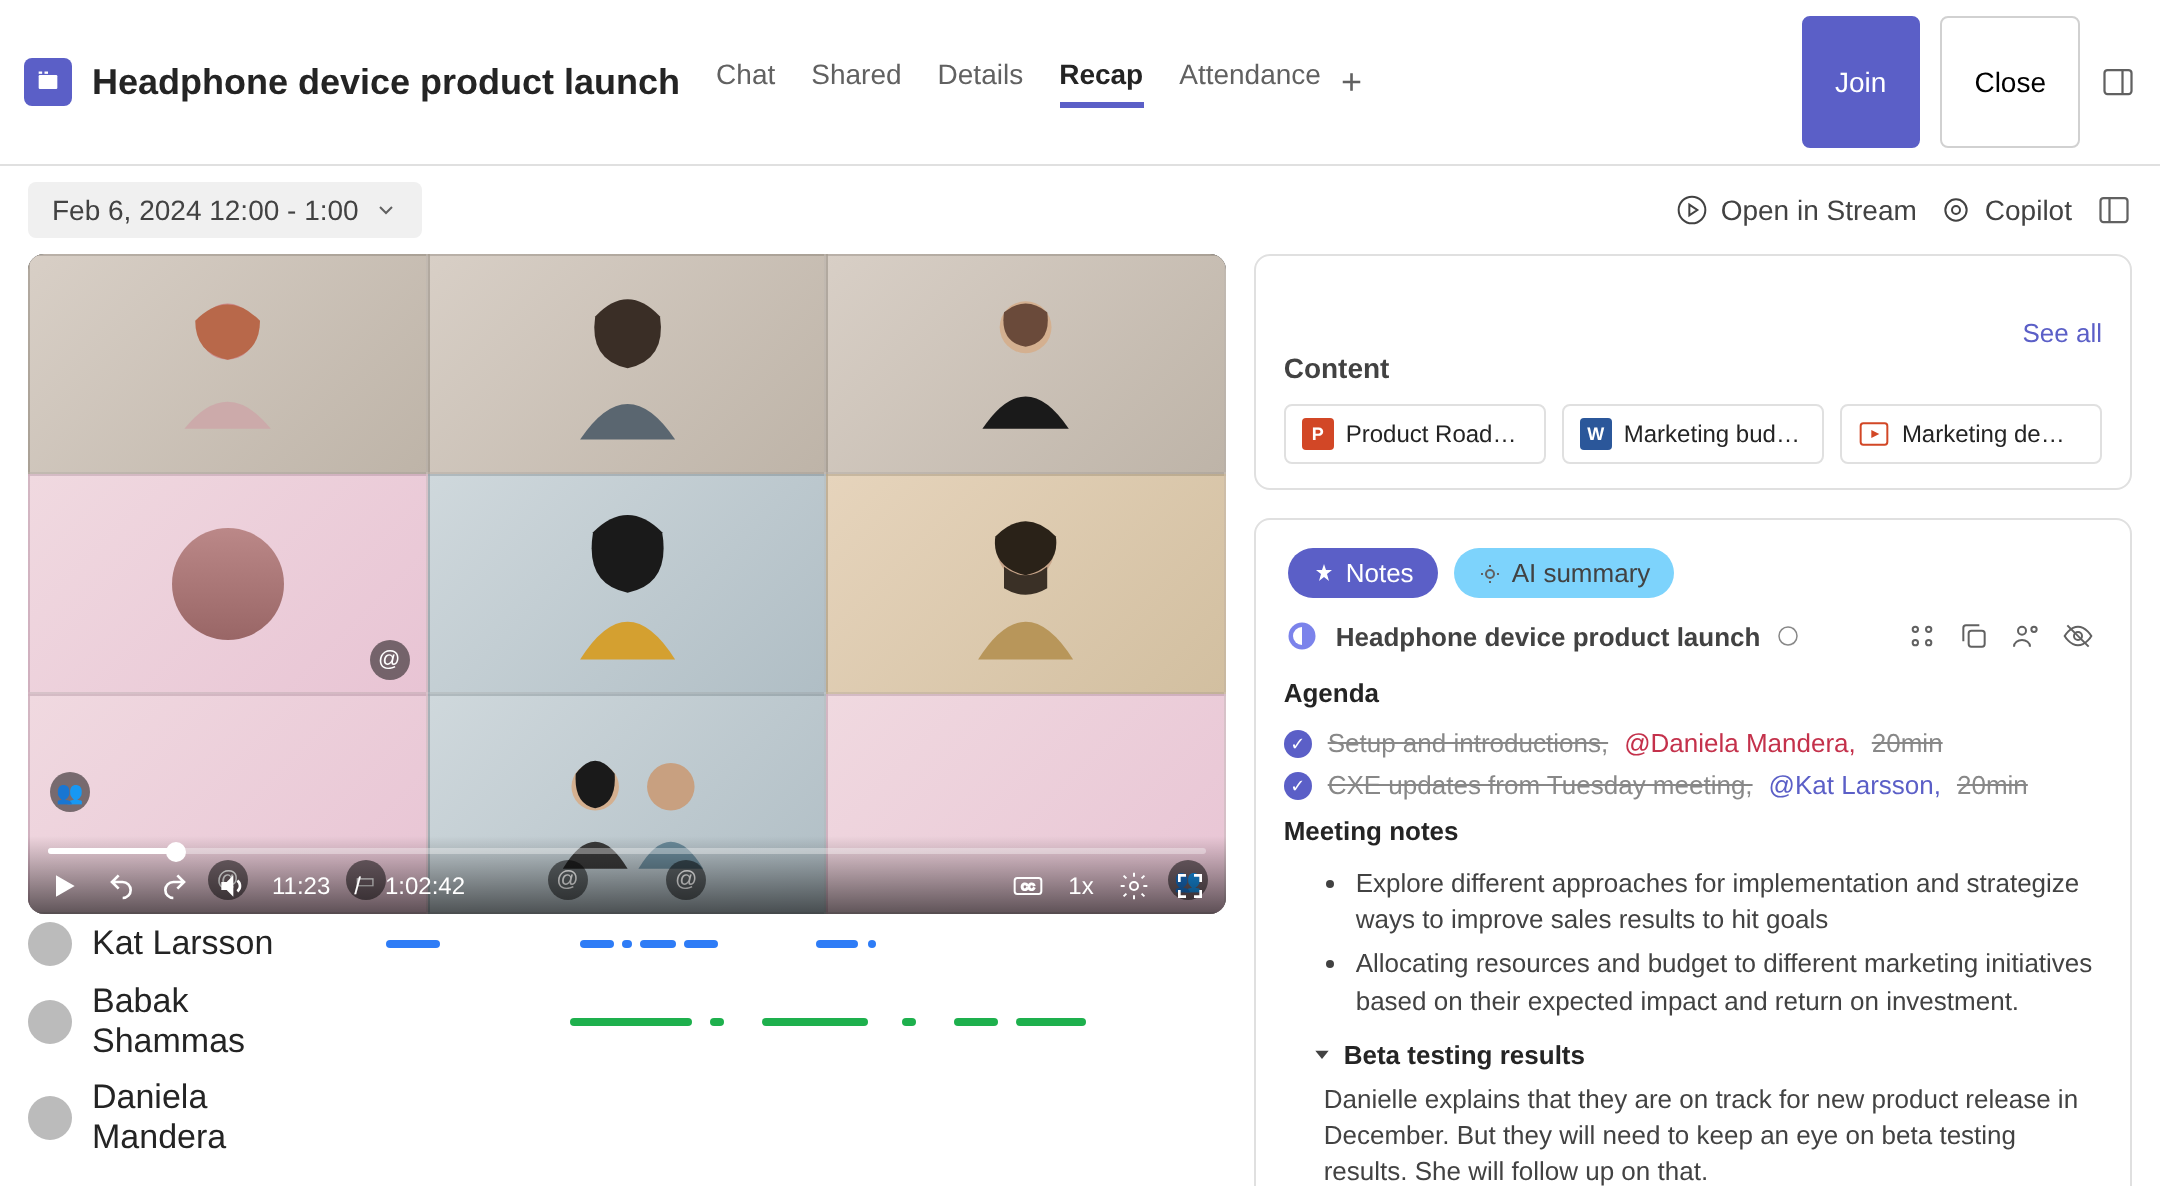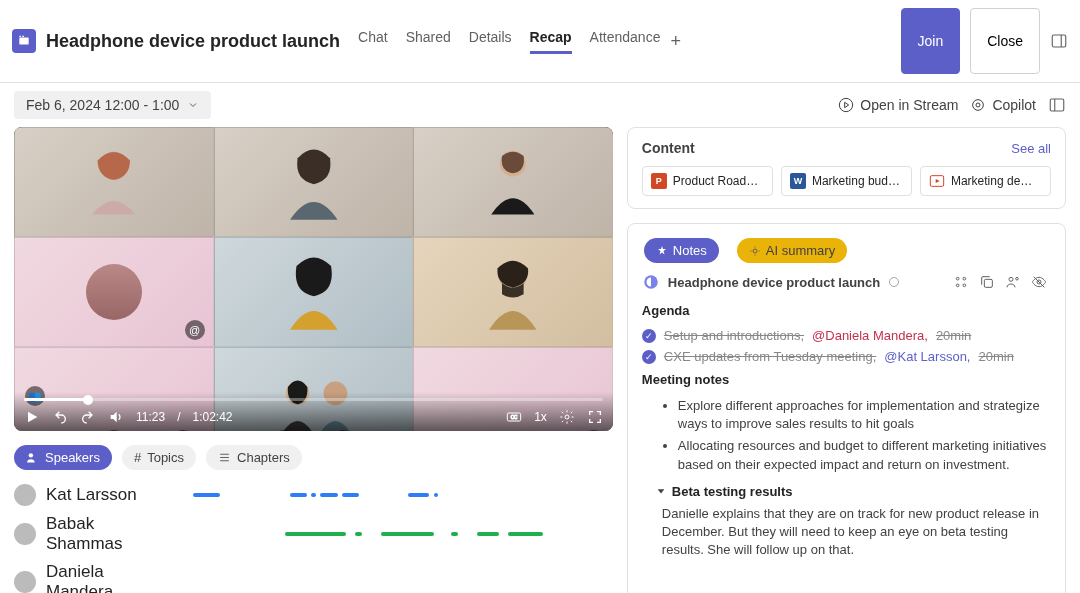--- a/index.html
+++ b/index.html
@@ -51,29 +51,29 @@
 .pill.active { background: #5b5fc7; color: #fff; }
 .spk-row { display: flex; align-items: center; gap: 10px; padding: 4px 0; }
 .spk-ava { width: 22px; height: 22px; border-radius: 50%; background: #bbb; flex-shrink: 0; }
 .spk-name { width: 120px; font-size: 17px; }
 .tl { flex: 1; height: 4px; position: relative; }
 .seg { position: absolute; height: 4px; border-radius: 2px; top: 0; }
 
 
 .card { border: 1px solid #e0e0e0; border-radius: 8px; padding: 12px 14px; background: #fff; }
 .card-hd { display: flex; justify-content: space-between; align-items: center; margin-bottom: 10px; }
-.card-title { font-size: 14px; font-weight: 600; color: #424242; }
+.card-title { font-size: 14px; font-weight: 600; color: #424242; margin-top: 36px; }
 .link { font-size: 13px; color: #5b5fc7; cursor: pointer; }
 .att-row { display: flex; gap: 8px; }
 .att { flex: 1; display: flex; align-items: center; gap: 6px; border: 1px solid #e0e0e0; border-radius: 4px; padding: 6px 8px; font-size: 12px; cursor: pointer; overflow: hidden; white-space: nowrap; }
 .att-ic { width: 16px; height: 16px; flex-shrink: 0; border-radius: 2px; }
 
 .notes-card { flex: 1; display: flex; flex-direction: column; overflow: hidden; }
-.ntabs { display: flex; gap: 18px; padding: 2px 2px 10px; }
-.ntab { padding: 5px 12px; border-radius: 16px; background: #eab308; font-size: 13px; color: #424242; cursor: pointer; display: flex; gap: 5px; align-items: center; }
+.ntabs { display: flex; gap: 8px; padding: 2px 2px 10px; }
+.ntab { padding: 5px 12px; border-radius: 16px; background: #7dd3fc; font-size: 13px; color: #424242; cursor: pointer; display: flex; gap: 5px; align-items: center; }
 .ntab.active { background: #5b5fc7; color: #fff; }
 .notes-body { flex: 1; overflow-y: auto; font-size: 13px; padding-right: 4px; }
 .nb-hd { display: flex; align-items: center; gap: 8px; margin-bottom: 12px; }
 .nb-title { font-weight: 600; color: #424242; font-size: 13px; }
 .nb-icons { margin-left: auto; display: flex; gap: 10px; color: #616161; }
 .nb-ic { width: 16px; height: 16px; cursor: pointer; }
 h2.sec { font-size: 13px; font-weight: 700; margin: 8px 0 10px; }
 .agenda-item { display: flex; align-items: center; gap: 8px; margin: 6px 0; font-size: 13px; }
 .chk { width: 14px; height: 14px; border-radius: 50%; background: #5b5fc7; display: flex; align-items: center; justify-content: center; color: #fff; font-size: 9px; flex-shrink: 0; }
 .strike { text-decoration: line-through; color: #888; }
@@ -238,39 +238,20 @@
               <circle cx="12" cy="12" r="3"></circle>
               <path d="M12 2v3M12 19v3M4.2 4.2l2.1 2.1M17.7 17.7l2.1 2.1M2 12h3M19 12h3M4.2 19.8l2.1-2.1M17.7 6.3l2.1-2.1"></path>
             </svg>
           <svg class="cic" viewBox="0 0 24 24" fill="none" stroke="#fff" stroke-width="2">
               <path d="M4 9V4h5M20 9V4h-5M4 15v5h5M20 15v5h-5"></path>
             </svg>
         </div>
       </div>
     </div>
 
-    <div class="viewtabs">
-      <div class="pill active">
-          <svg width="13" height="13" viewBox="0 0 24 24" fill="#fff">
-            <circle cx="9" cy="8" r="4"></circle>
-            <path d="M2 21c0-4 3-6 7-6s7 2 7 6"></path>
-          </svg>
-          <span>Speakers</span>
-        </div>
-      <div class="pill">
-          <span>#</span>
-          <span>Topics</span>
-        </div>
-      <div class="pill">
-          <svg width="13" height="13" viewBox="0 0 24 24" fill="none" stroke="#616161" stroke-width="2">
-            <path d="M4 6h16M4 12h16M4 18h16"></path>
-          </svg>
-          <span>Chapters</span>
-        </div>
-    </div>
 
     <div id="speakers-list">
         <div class="spk-row">
           <div class="spk-ava"></div>
           <div class="spk-name">Kat Larsson</div>
           <div class="tl">
             <div class="seg" style="left:4%;width:6%;background:#2e7cf6"></div>
             <div class="seg" style="left:26%;width:4%;background:#2e7cf6"></div>
             <div class="seg" style="left:31%;width:1%;background:#2e7cf6"></div>
             <div class="seg" style="left:33%;width:4%;background:#2e7cf6"></div>

